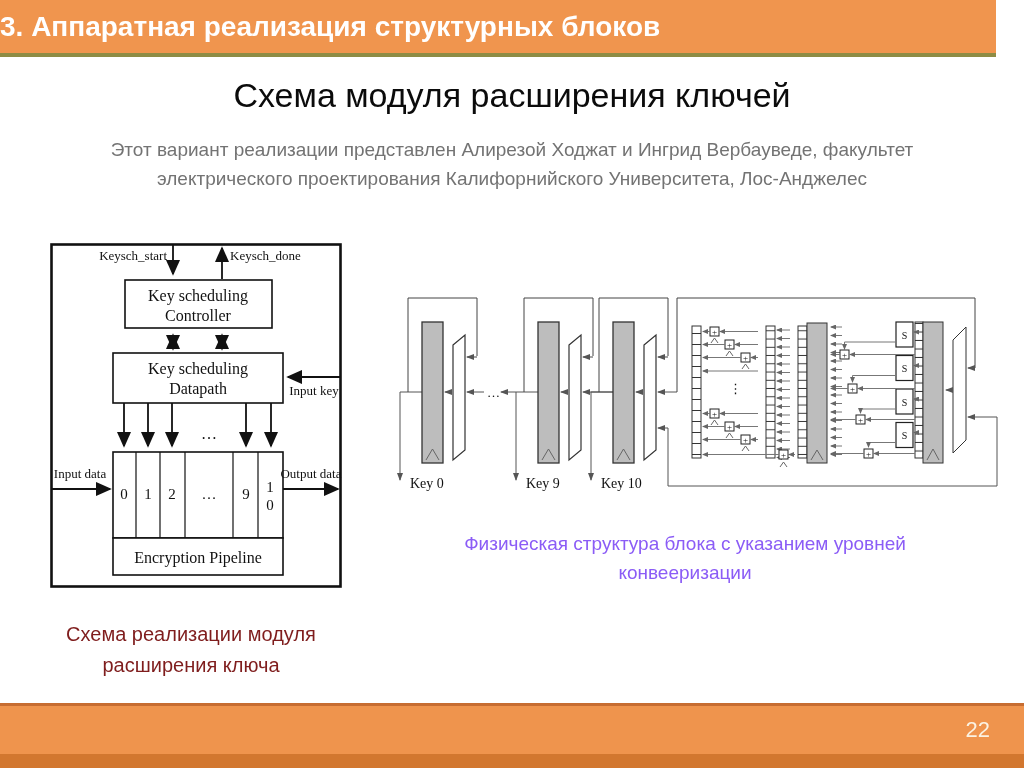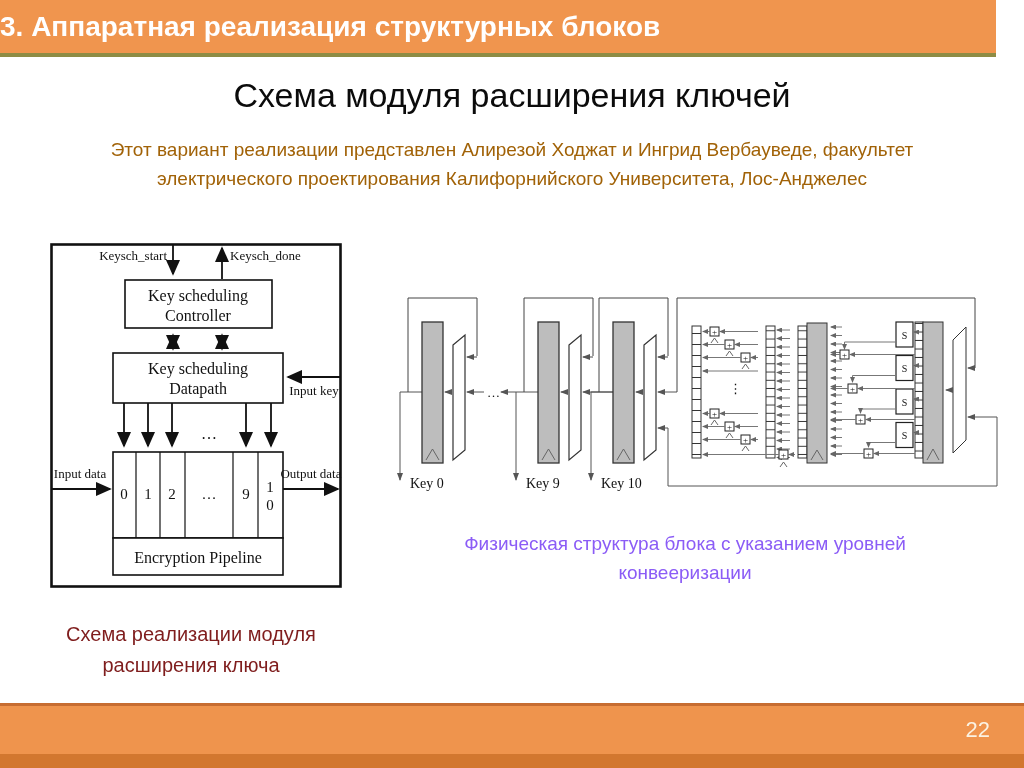--- a/index.html
+++ b/index.html
@@ -15,21 +15,21 @@
   }
   .header-title {
     color:var(--title_text,#fff); font-size:28px; font-weight:bold; margin:0;
   }
   .slide-title {
     position:absolute; top:76px; left:0; width:1024px; text-align:center;
     font-size:34px; color:#0b0b0b;
   }
   .subtitle {
     position:absolute; top:135px; left:52px; width:920px; text-align:center;
-    font-size:19px; line-height:1.55; color:#a16207;
+    font-size:19px; line-height:1.55; color:#737373;
   }
   .diag-left  { position:absolute; left:50px;  top:243px; }
   .diag-right { position:absolute; left:383px; top:290px; }
   .caption-right {
     position:absolute; left:425px; top:530px; width:520px; text-align:center;
     font-size:19px; line-height:1.5; color:#8b5cf6;
   }
   .caption-left {
     position:absolute; left:58px; top:619px; width:266px; text-align:center;
     font-size:20px; line-height:1.55; color:#7f1d1d;

